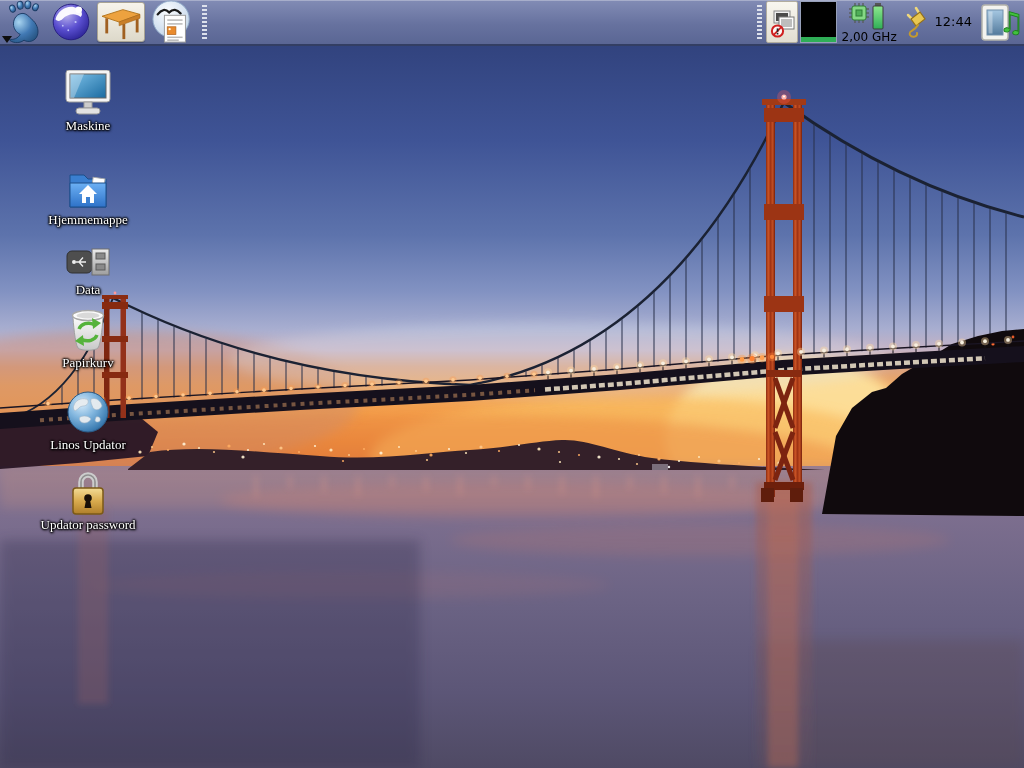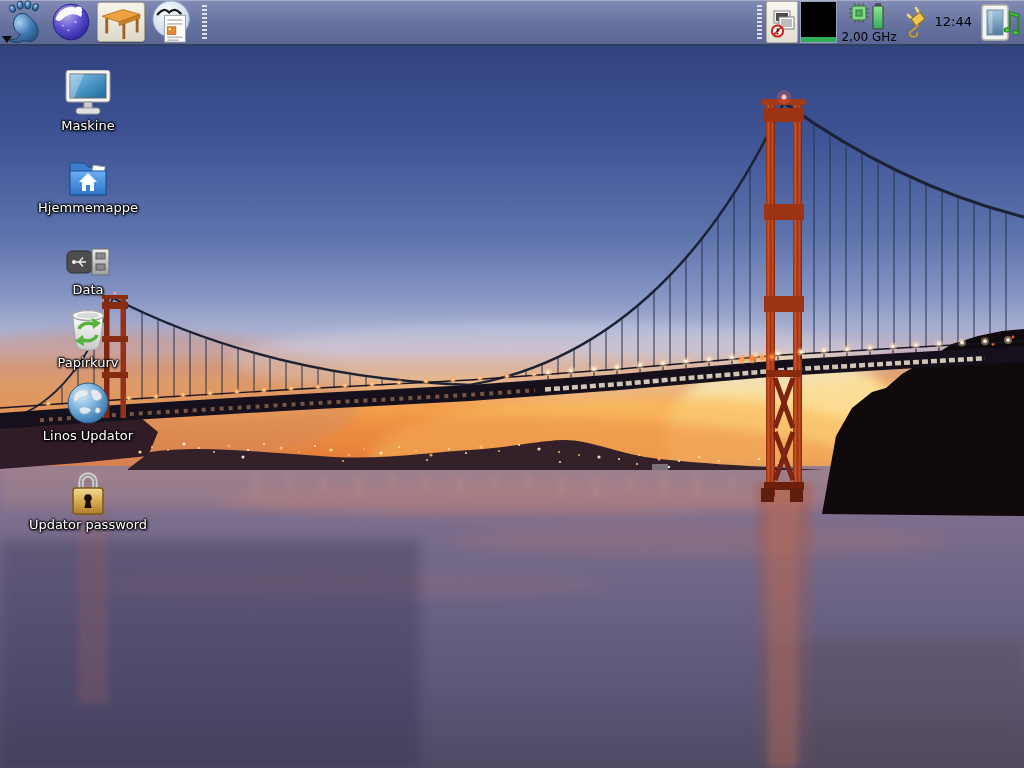--- a/index.html
+++ b/index.html
@@ -33,21 +33,21 @@
   .cpufreq .row{display:flex;align-items:flex-start;gap:3px;margin:3px 0 0 7px;height:27px;}
   .freq{font-size:12px;color:#000;line-height:1;margin-top:1px;white-space:nowrap;}
   .power{margin:0 1px;display:flex;align-items:center;}
   .clock{font-size:13px;color:#000;margin:0 6px;line-height:44px;white-space:nowrap;}
   .volume{margin:0 3px;display:flex;align-items:center;}
 
   
   .dicon{position:absolute;left:28px;width:120px;text-align:center;z-index:5;cursor:pointer;}
   .dicon .art{height:48px;display:flex;align-items:flex-end;justify-content:center;}
   .dlabel{margin-top:3px;font-size:13px;color:#fff;line-height:1.1;
-          text-shadow:0 1px 2px #000,1px 0 2px #000,-1px 0 2px #000,0 -1px 2px #000,1px 1px 3px rgba(0,0,0,.9);}
+          text-shadow:0 1px 2px #000,1px 0 2px #000,-1px 0 2px #000,0 -1px 2px #000,1px 1px 3px rgba(0,0,0,.9);font-family:Liberation Serif, serif;}
 </style>
 </head>
 <body>
 
 <div id="screen">
 
   <svg id="wp" width="1024" height="768" viewBox="0 0 1024 768">
     <defs>
       <linearGradient id="skyG" x1="0" y1="0" x2="0" y2="1">
         <stop offset="0" stop-color="#2b3b73"></stop>
@@ -558,21 +558,21 @@
         <rect x="2" y="0" width="44" height="32" rx="3" fill="#f5f5f5" stroke="#9a9a9a"></rect>
         <rect x="6" y="4" width="36" height="24" fill="url(#scrG)" stroke="#666666"></rect>
         <polygon points="6,4 20,4 10,28 6,28" fill="#ffffff" opacity="0.3"></polygon>
         <rect x="20" y="32" width="8" height="6" fill="#cccccc" stroke="#9a9a9a"></rect>
         <rect x="12" y="38" width="24" height="6" rx="3" fill="#e2e2e2" stroke="#999999"></rect>
       </svg>
     </div>
     <div class="dlabel">Maskine</div>
   </div>
 
-  <div class="dicon" style="top:150px">
+  <div class="dicon" style="top:162px">
     <div class="art">
       <svg width="46" height="44" viewBox="0 0 46 44">
         <defs>
             <linearGradient id="folG" x1="0" y1="0" x2="0" y2="1">
           <stop offset="0" stop-color="#6cb0f4"></stop>
               <stop offset="1" stop-color="#2e72c8"></stop>
         </linearGradient>
           </defs>
         <path d="M5,9 h14 l4,4 h18 v28 h-36 z" fill="#3a7fd0" stroke="#1c4f8a"></path>
         <rect x="27" y="12" width="12" height="17" fill="#ffffff" stroke="#aaaaaa" transform="rotate(8 33 20)"></rect>
@@ -619,21 +619,21 @@
         <circle cx="8" cy="18" r="2" fill="#eeeeee"></circle>
         <path d="M10,18 H20 M13,18 L17,13.5 M13,18 L17,22.5" fill="none" stroke="#eeeeee" stroke-width="1.3"></path>
         <rect x="26" y="5" width="17" height="26" fill="url(#metG)" stroke="#6e6e6e"></rect>
         <rect x="30" y="9" width="9" height="6" fill="#8a8a8a" stroke="#5a5a5a"></rect>
         <rect x="30" y="20" width="9" height="6" fill="#8a8a8a" stroke="#5a5a5a"></rect>
       </svg>
     </div>
     <div class="dlabel">Data</div>
   </div>
 
-  <div class="dicon" style="top:378px">
+  <div class="dicon" style="top:387px">
     <div class="art">
       <svg width="46" height="46" viewBox="0 0 46 46">
         <defs>
             <radialGradient id="gloG" cx="35%" cy="30%" r="80%">
           <stop offset="0" stop-color="#d6ebfa"></stop>
               <stop offset=".45" stop-color="#7fb4dd"></stop>
           <stop offset=".85" stop-color="#3f7fb4"></stop>
               <stop offset="1" stop-color="#2e6394"></stop>
         </radialGradient>
           </defs>

